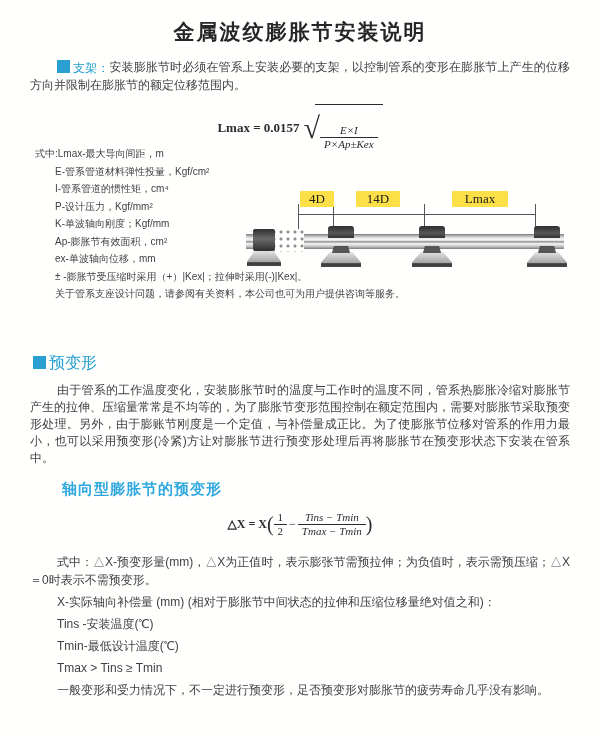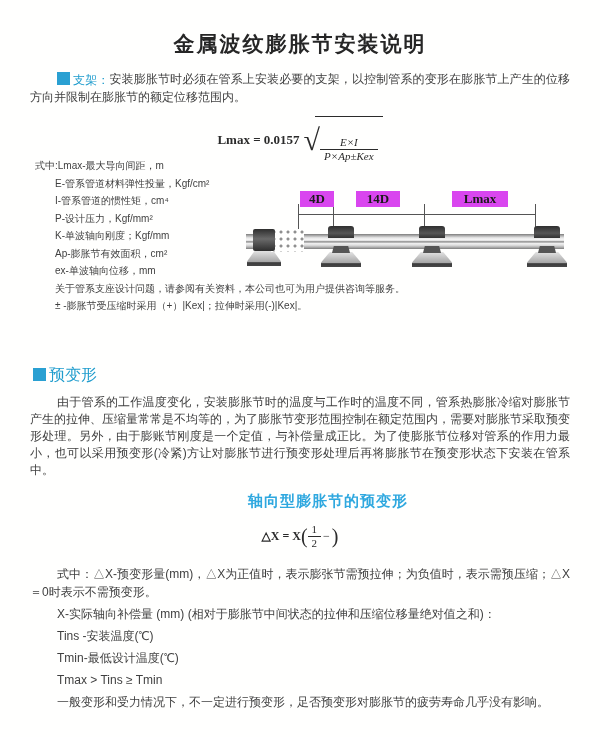--- a/index.html
+++ b/index.html
@@ -1,18 +1,18 @@
 <!DOCTYPE html>
 <html><head>
 <meta charset="utf-8">
 <style>
   html,body{margin:0;padding:0;background:#fff;}
   .page{position:relative;width:600px;height:737px;background:#fffffe;overflow:hidden;
         font-family:"Liberation Sans",sans-serif;color:#3f3f3f;}
-  h1.title{margin:0;padding-top:30px;text-align:center;font-size:21px;letter-spacing:2px;
+  h1.title{margin:0;padding-top:18px;text-align:center;font-size:21px;letter-spacing:2px;
         color:#262626;font-weight:bold;}
   .para{margin:0 30px;font-size:12px;line-height:17px;text-align:justify;color:#3f3f3f;}
   .intro{margin-top:13px;text-indent:27px;}
   .example{margin-top:3px;text-indent:25px;}
   .sec-head{font-size:12px;color:#1f9ccd;vertical-align:-1px;}
   .sq{display:inline-block;width:13px;height:13px;background:#2aa0d2;margin-right:3px;vertical-align:-1px;}
   .math{font-family:"Liberation Serif",serif;color:#2b2b2b;}
   .formula{text-align:center;}
   .f-lmax{margin-top:10px;height:36px;}
   .f-lhs{font-weight:bold;font-size:13px;vertical-align:middle;}
@@ -21,35 +21,35 @@
   .frac{display:inline-block;text-align:center;vertical-align:middle;font-size:11px;line-height:1.2;
         font-family:"Liberation Serif",serif;font-style:italic;}
   .frac .fnum{display:block;padding:0 4px;border-bottom:1px solid #2b2b2b;}
   .frac .fden{display:block;padding:0 4px;text-align:center;}
   .upright{font-style:normal;}
   .defs{margin-top:5px;}
   .def{font-size:10px;line-height:17.5px;margin-left:55px;color:#3f3f3f;}
   .def.first{margin-left:35px;}
   h2.sec2{margin:50px 0 0 33px;font-size:16px;color:#1f9ccd;font-weight:normal;}
   .predef-para{margin-top:8px;text-indent:27px;}
-  h3.sub{margin:13px 6px 0 62px;font-size:15px;color:#2fa8df;font-weight:bold;letter-spacing:1px;text-align:center;}
+  h3.sub{margin:13px 6px 0 62px;font-size:15px;color:#2fa8df;font-weight:bold;letter-spacing:1px;}
   .f-axial{margin-top:12px;height:36px;}
   .paren{font-size:20px;vertical-align:middle;font-family:"Liberation Serif",serif;}
   .op{vertical-align:middle;font-size:12px;padding:0 2px;}
   .f-bold{font-weight:bold;font-size:12px;vertical-align:middle;}
   .notes{margin-top:6px;}
   .note{margin:4px 30px 0 30px;font-size:12px;line-height:18px;text-align:justify;}
   .note.hang{text-indent:27px;}
   .note.ind{margin-left:57px;}
   
   .diagram{position:absolute;left:0;top:188px;width:600px;height:100px;}
   .dim-line{position:absolute;left:298px;top:26px;width:237px;height:1px;background:#555;}
   .dim-tick{position:absolute;top:16px;width:1px;height:32px;background:#555;}
-  .dim-label{position:absolute;top:3px;font-family:"Liberation Serif",serif;font-weight:bold;
-        font-size:13px;color:#1b1b1b;text-align:center;background:#d946ef;padding:0 2px;z-index:2;}
+  .dim-label{position:absolute;top:3px;font-family:"Liberation Serif",serif;font-weight:normal;
+        font-size:13px;color:#1b1b1b;text-align:center;background:#fde047;padding:0 2px;z-index:2;}
   .pipe{position:absolute;left:246px;top:46px;width:318px;height:13px;
         background:linear-gradient(180deg,#9a9a9a 0%,#e8e8e8 22%,#f8f8f8 40%,#8e8e8e 52%,#f2f2f2 66%,#d5d5d5 82%,#9a9a9a 100%);
         border-top:1px solid #8a8a8a;border-bottom:1px solid #8a8a8a;}
   .bellows{position:absolute;left:271px;top:41px;width:33px;height:23px;background:#fffffe;
         background-image:radial-gradient(circle at 3px 3px,#8f8f8f 1.1px,rgba(0,0,0,0) 1.9px);
         background-size:7px 7px;z-index:2;}
   .anchor-block{position:absolute;left:253px;top:41px;width:22px;height:22px;
         background:linear-gradient(180deg,#2e2e2e 0%,#6a6a6a 45%,#2e2e2e 100%);border-radius:2px;z-index:2;}
   .base{position:absolute;height:15px;
         background:linear-gradient(180deg,#e2e2e2 0%,#a8a8a8 70%,#3c3c3c 78%,#474747 100%);
@@ -76,22 +76,22 @@
   </div>
 
   <div class="defs">
     <div class="def first">式中:Lmax-最大导向间距，m</div>
     <div class="def">E-管系管道材料弹性投量，Kgf/cm²</div>
     <div class="def">I-管系管道的惯性矩，cm⁴</div>
     <div class="def">P-设计压力，Kgf/mm²</div>
     <div class="def">K-单波轴向刚度；Kgf/mm</div>
     <div class="def">Ap-膨胀节有效面积，cm²</div>
     <div class="def">ex-单波轴向位移，mm</div>
+    <div class="def">± -膨胀节受压缩时采用（+）|Kex|；拉伸时采用(-)|Kex|。</div>
     <div class="def">关于管系支座设计问题，请参阅有关资料，本公司也可为用户提供咨询等服务。</div>
-    <div class="def">± -膨胀节受压缩时采用（+）|Kex|；拉伸时采用(-)|Kex|。</div>
   </div>
 
   <div class="diagram">
     <div class="dim-line"></div>
     <div class="dim-tick" style="left:298px;"></div>
     <div class="dim-tick" style="left:333px;"></div>
     <div class="dim-tick" style="left:424px;"></div>
     <div class="dim-tick" style="left:535px;"></div>
     <div class="dim-label" style="left:300px;width:30px;">4D</div>
     <div class="dim-label" style="left:356px;width:40px;">14D</div>
@@ -116,21 +116,21 @@
     <div class="base" style="left:527px;top:64px;width:40px;"></div>
   </div>
 
   <h2 class="sec2"><span class="sq"></span><span>预变形</span></h2>
 
   <p class="para predef-para">由于管系的工作温度变化，安装膨胀节时的温度与工作时的温度不同，管系热膨胀冷缩对膨胀节产生的拉伸、压缩量常常是不均等的，为了膨胀节变形范围控制在额定范围内，需要对膨胀节采取预变形处理。另外，由于膨账节刚度是一个定值，与补偿量成正比。为了使膨胀节位移对管系的作用力最小，也可以采用预变形(冷紧)方让对膨胀节进行预变形处理后再将膨胀节在预变形状态下安装在管系中。</p>
 
   <h3 class="sub">轴向型膨胀节的预变形</h3>
 
   <div class="formula f-axial math">
-    <span class="f-bold">△X = X</span><span class="paren">(</span><span class="frac upright"><span class="fnum">1</span><span class="fden">2</span></span><span class="op">−</span><span class="paren">)</span>
+    <span class="f-bold">△X = X</span><span class="paren">(</span><span class="frac upright"><span class="fnum">1</span><span class="fden">2</span></span><span class="op">−</span><span class="frac"><span class="fnum">Tins − Tmin</span><span class="fden">Tmax − Tmin</span></span><span class="paren">)</span>
   </div>
 
   <div class="notes">
     <p class="note hang">式中：△X-预变形量(mm)，△X为正值时，表示膨张节需预拉伸；为负值时，表示需预压缩；△X＝0时表示不需预变形。</p>
     <p class="note ind">X-实际轴向补偿量 (mm) (相对于膨胀节中间状态的拉伸和压缩位移量绝对值之和)：</p>
     <p class="note ind">Tins -安装温度(℃)</p>
     <p class="note ind">Tmin-最低设计温度(℃)</p>
     <p class="note ind">Tmax &gt; Tins ≥ Tmin</p>
     <p class="note hang">一般变形和受力情况下，不一定进行预变形，足否预变形对膨胀节的疲劳寿命几乎没有影响。</p>
   </div>

